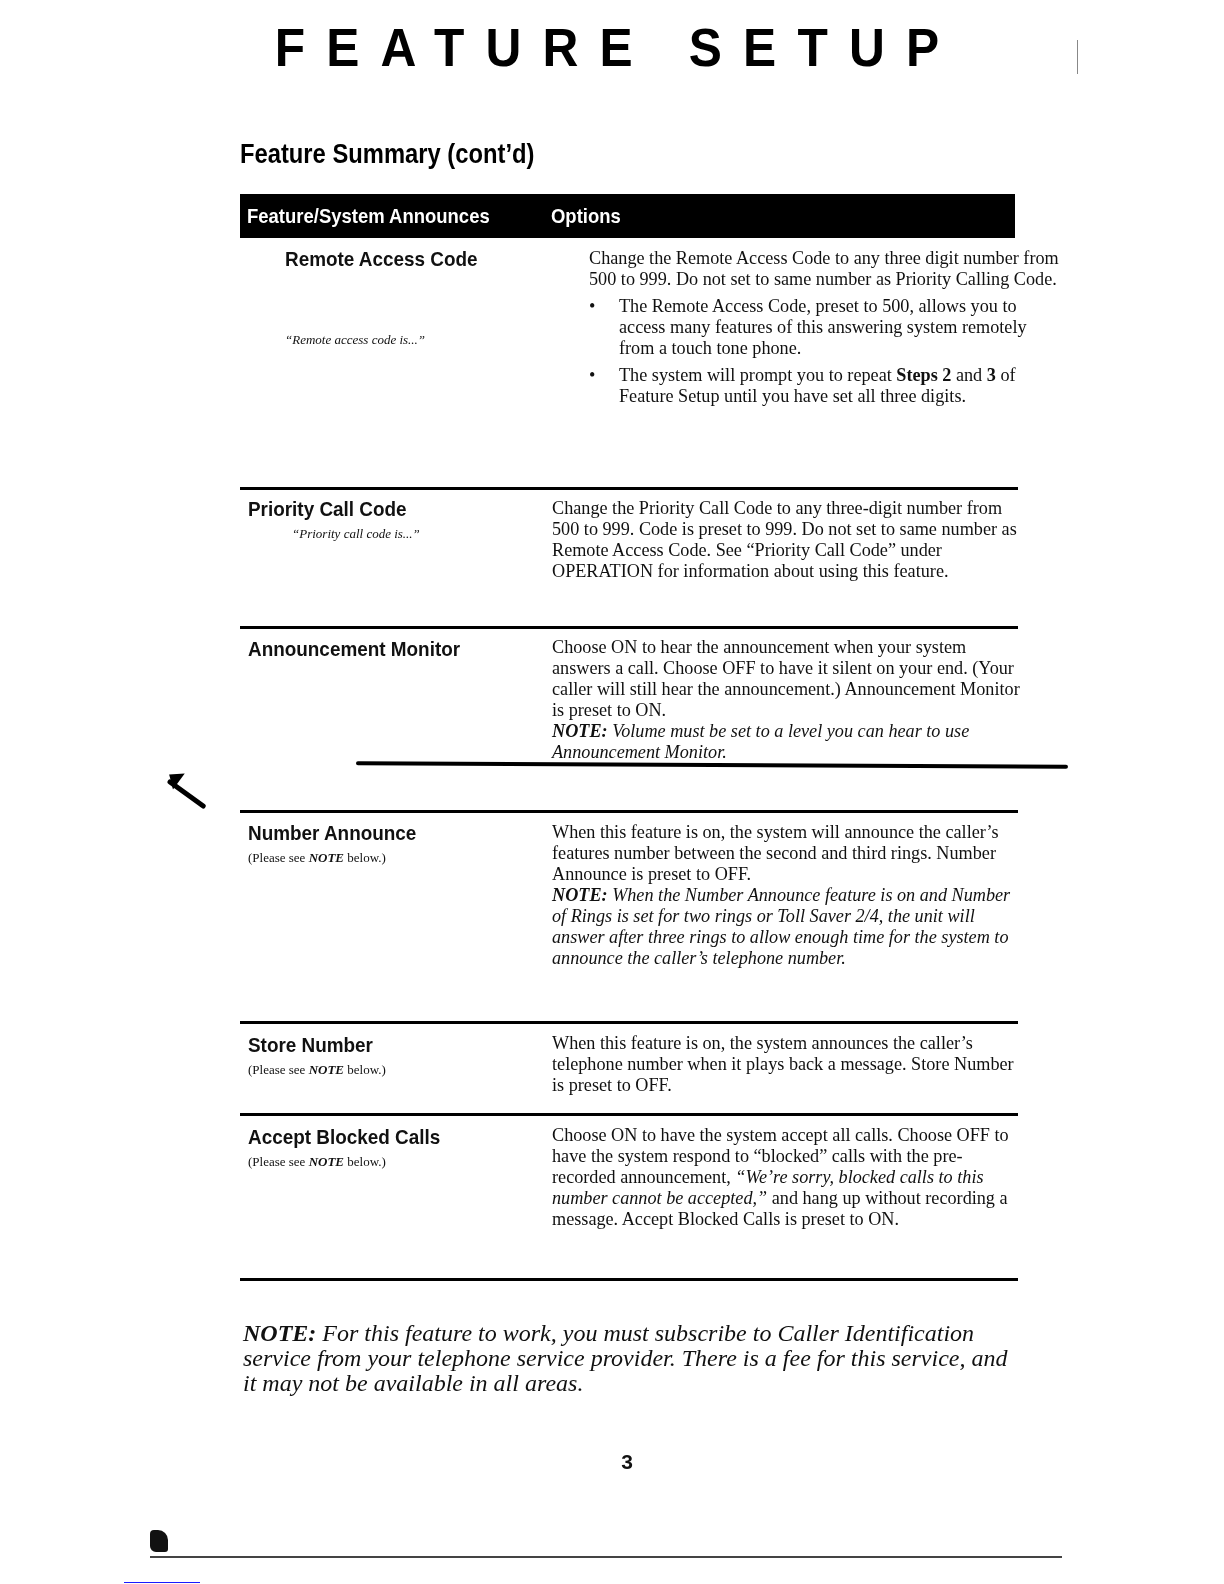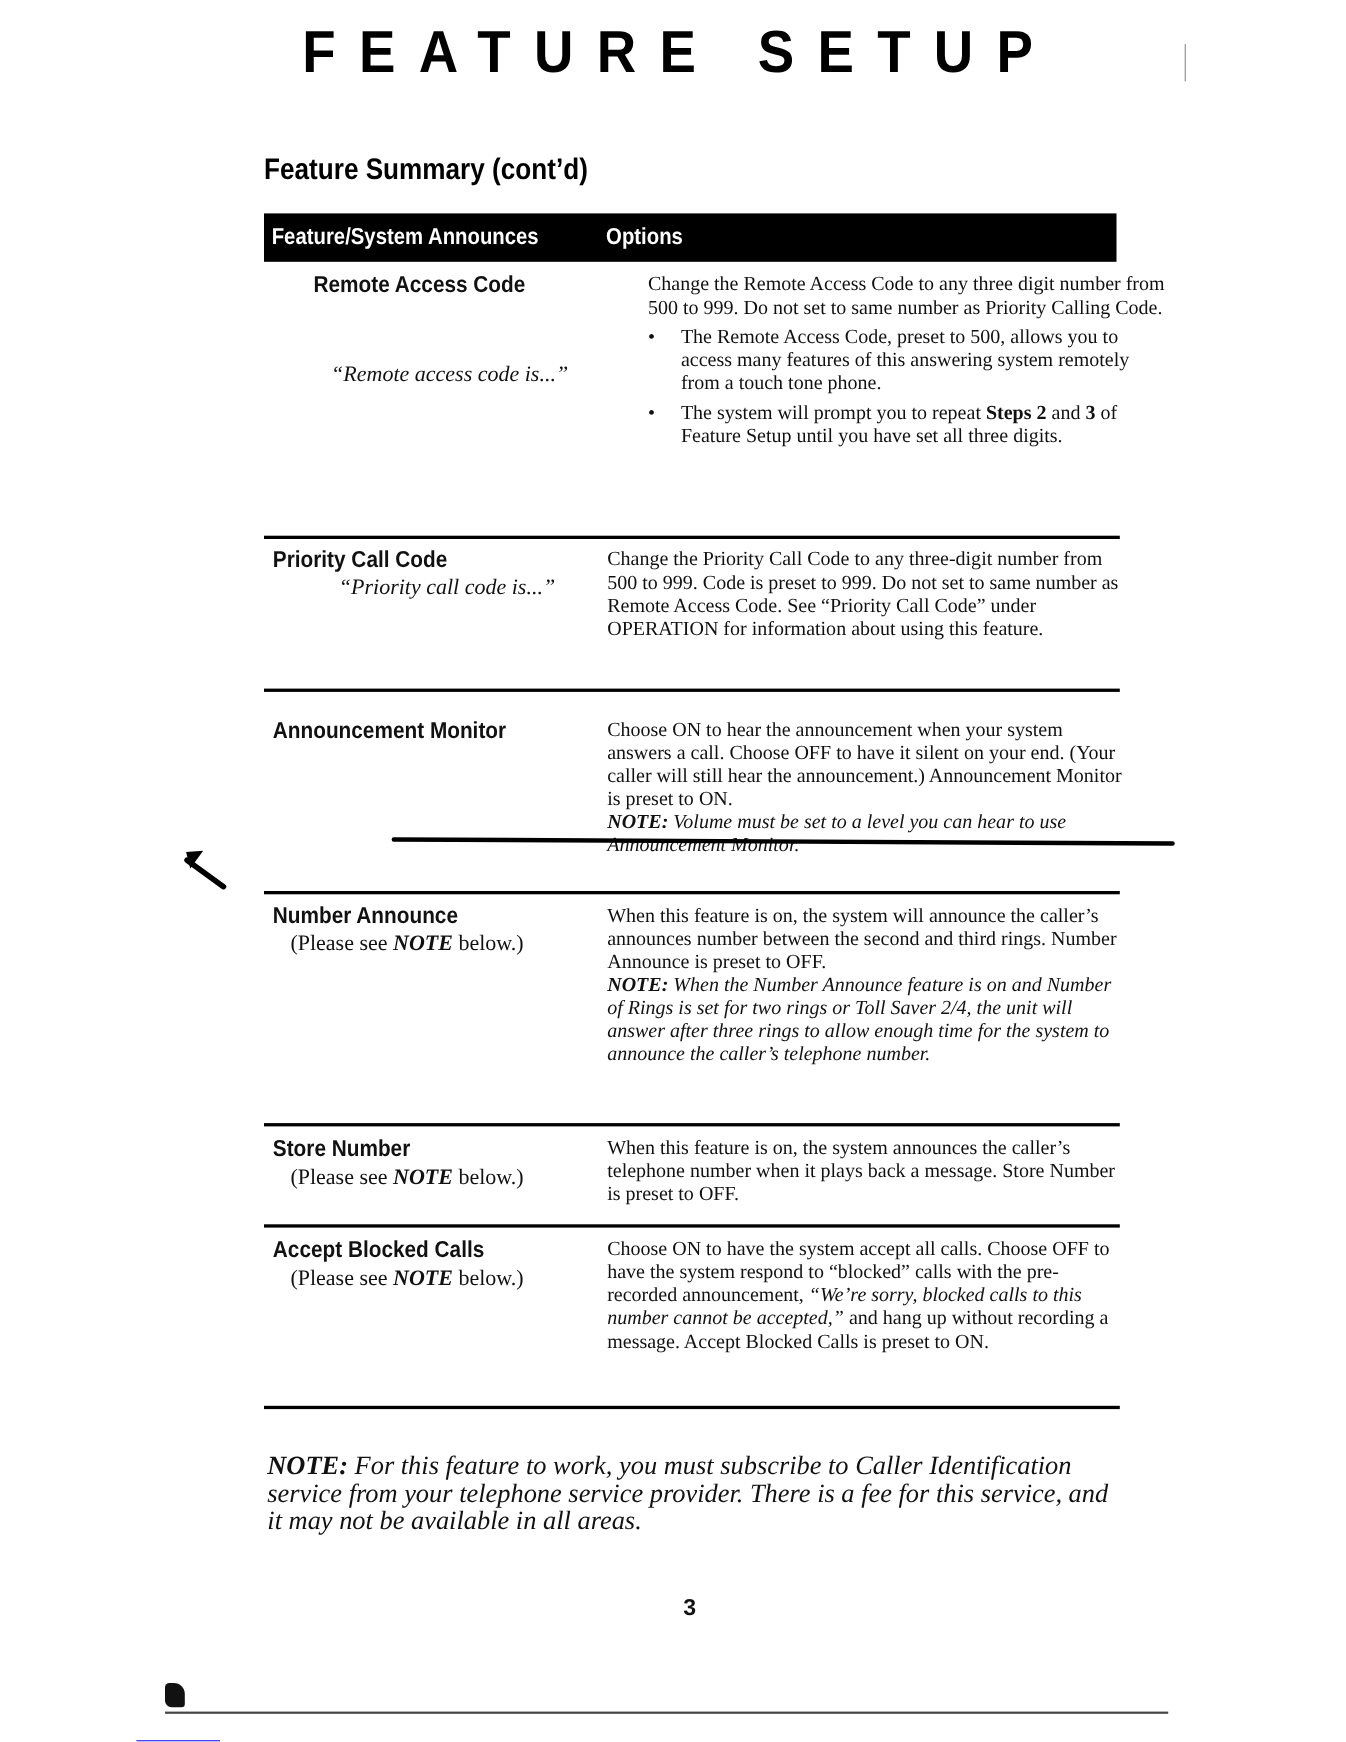--- a/index.html
+++ b/index.html
@@ -84,22 +84,22 @@
       font-family: "Liberation Sans", sans-serif;
       font-weight: bold;
       font-size: 21px;
       line-height: 26px;
       white-space: nowrap;
       transform: scaleX(0.9);
       transform-origin: left center;
     }
     .feat-sub {
       position: absolute;
-      left: 24px;
-      font-size: 20px;
+      left: 8px;
+      font-size: 13px;
       line-height: 24px;
       white-space: nowrap;
     }
     .feat-sub.italic { font-style: italic; }
     .opt {
       position: absolute;
       left: 312px;
       width: 470px;
       font-size: 18.2px;
       line-height: 21px;
@@ -230,37 +230,37 @@
 </div>
 <div class="divider" style="top:487px;"></div>
 
 <div class="row" style="top:496px;height:124px;">
   <div class="feat-name" style="top:0;">Priority Call Code</div>
   <div class="feat-sub italic" style="top:26px;margin-left:44px;">“Priority call code is...”</div>
   <div class="opt" style="top:2px;">Change the Priority Call Code to any three-digit number from 500 to 999. Code is preset to 999. Do not set to same number as Remote Access Code. See “Priority Call Code” under OPERATION for information about using this feature.</div>
 </div>
 <div class="divider" style="top:626px;"></div>
 
-<div class="row" style="top:636px;height:170px;margin-top:16px;">
+<div class="row" style="top:636px;height:170px;">
   <div class="feat-name" style="top:0;">Announcement Monitor</div>
   <div class="opt" style="top:1px;">
     <p>Choose ON to hear the announcement when your system answers a call. Choose OFF to have it silent on your end. (Your caller will still hear the announcement.) Announcement Monitor is preset to ON.</p>
     <p class="it"><span class="bd">NOTE:</span><span> Volume must be set to a level you can hear to use Announcement Monitor.</span></p>
   </div>
 </div>
 <div class="scribble" style="left:356px;top:763px;width:712px;transform:rotate(0.3deg);"></div>
 <div class="arrow-head"></div>
 <div class="arrow-mark"></div>
 <div class="divider" style="top:810px;"></div>
 
 <div class="row" style="top:820px;height:196px;">
   <div class="feat-name" style="top:0;">Number Announce</div>
   <div class="feat-sub" style="top:26px;"><span>(Please see </span><span class="it bd">NOTE</span><span> below.)</span></div>
   <div class="opt" style="top:2px;">
-    <p>When this feature is on, the system will announce the caller’s announces number between the second and third rings. Number Announce is preset to OFF.</p>
+    <p>When this feature is on, the system will announce the caller’s features number between the second and third rings. Number Announce is preset to OFF.</p>
     <p class="it"><span class="bd">NOTE:</span><span> When the Number Announce feature is on and Number of Rings is set for two rings or Toll Saver 2/4, the unit will answer after three rings to allow enough time for the system to announce the caller’s telephone number.</span></p>
   </div>
 </div>
 <div class="divider" style="top:1021px;"></div>
 
 <div class="row" style="top:1032px;height:76px;">
   <div class="feat-name" style="top:0;">Store Number</div>
   <div class="feat-sub" style="top:26px;"><span>(Please see </span><span class="it bd">NOTE</span><span> below.)</span></div>
   <div class="opt" style="top:1px;">When this feature is on, the system announces the caller’s telephone number when it plays back a message. Store Number is preset to OFF.</div>
 </div>

